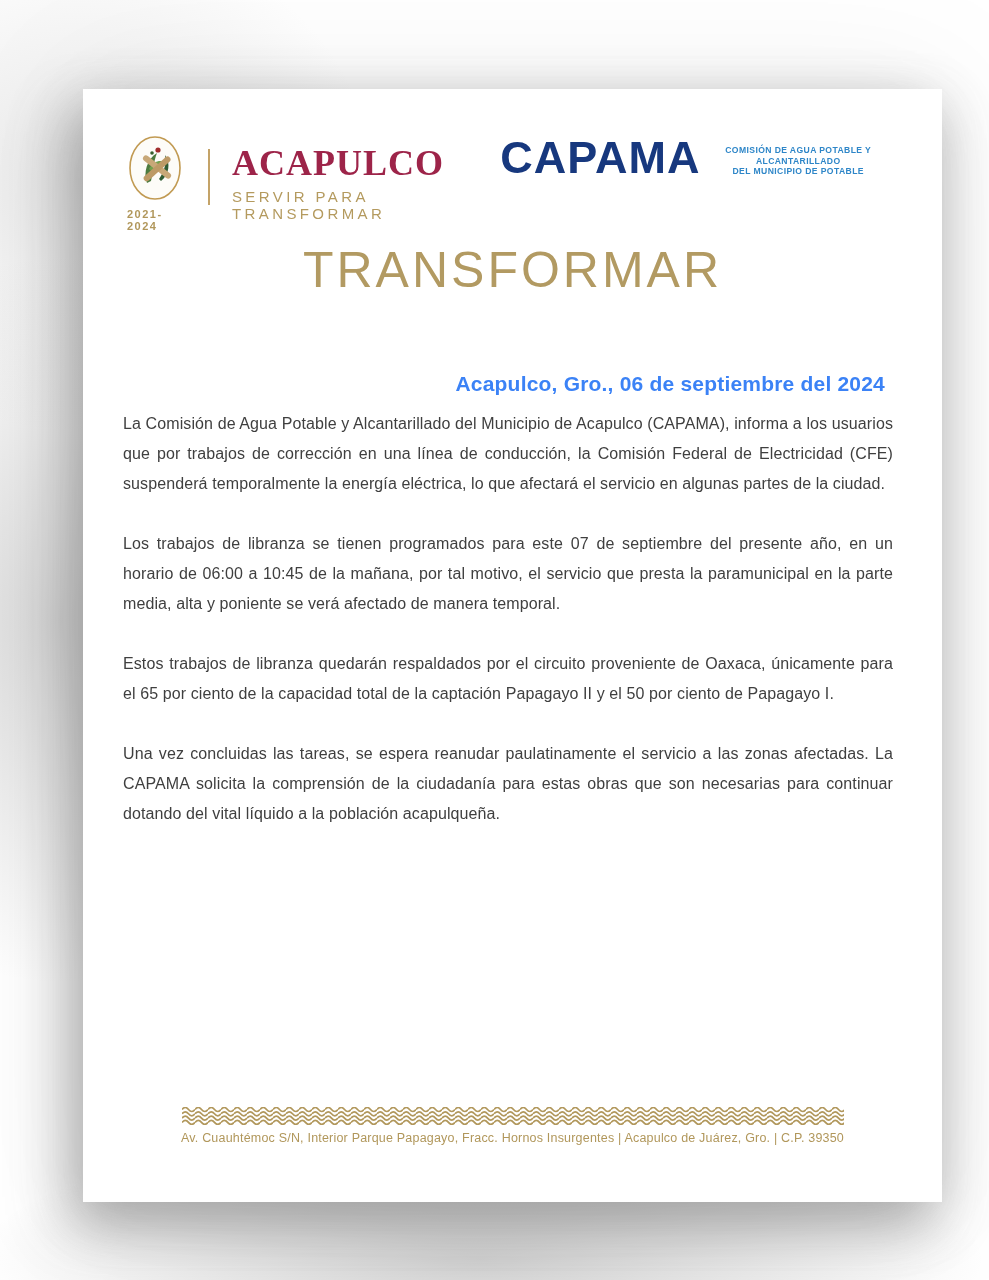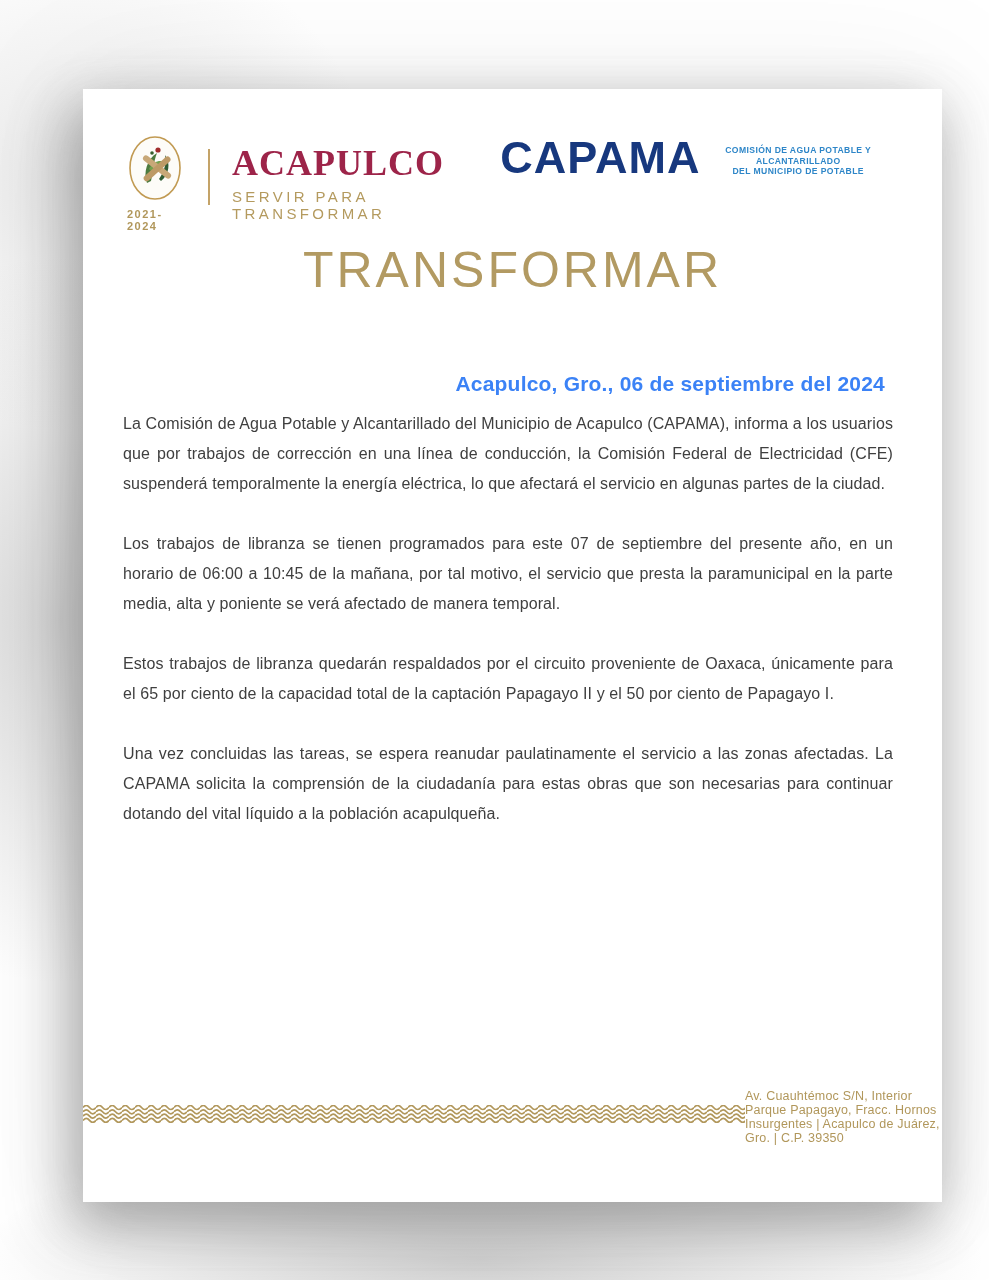--- a/index.html
+++ b/index.html
@@ -90,21 +90,21 @@
     font-size: 16px; line-height: 30px;
     text-align: justify;
     margin-bottom: 30px;
     letter-spacing: .1px;
     font-weight: 300;
   }
 
   
   .page-footer {
     position: absolute; left: 0; right: 0; bottom: 57px;
-    display: flex; flex-direction: row; align-items: center;
+    display: flex; flex-direction: column; align-items: center; text-align: right;
   }
   .waves { display: block; }
   .address {
     margin-top: 6px;
     font-size: 12.5px; letter-spacing: .2px;
     color: #B1975B;
   }
 </style>
 </head>
 <body>

